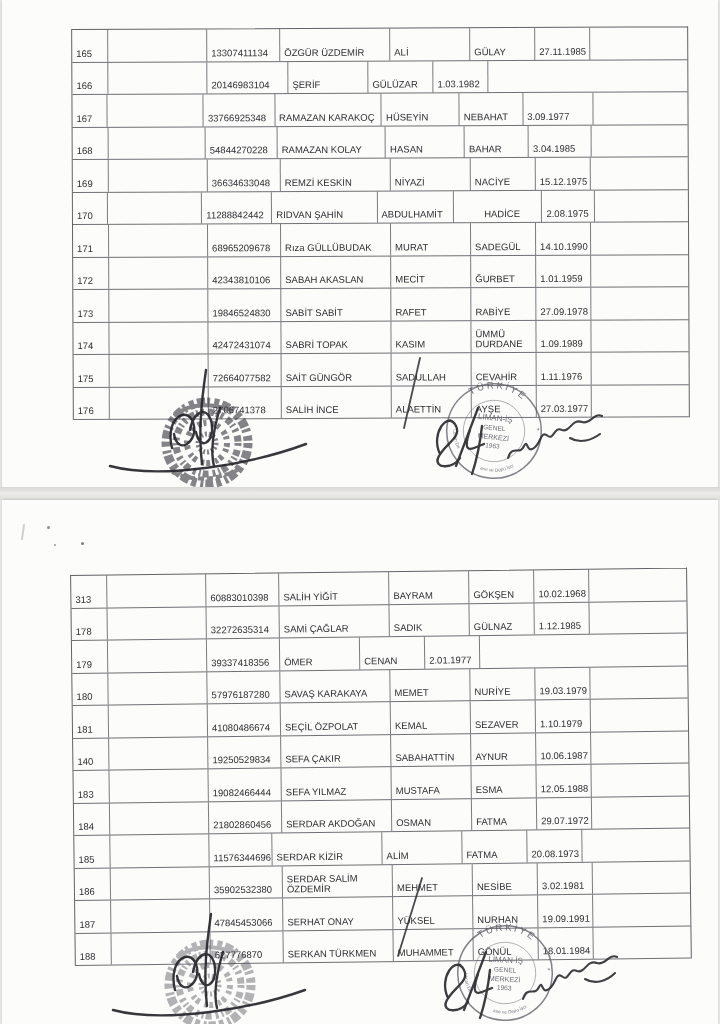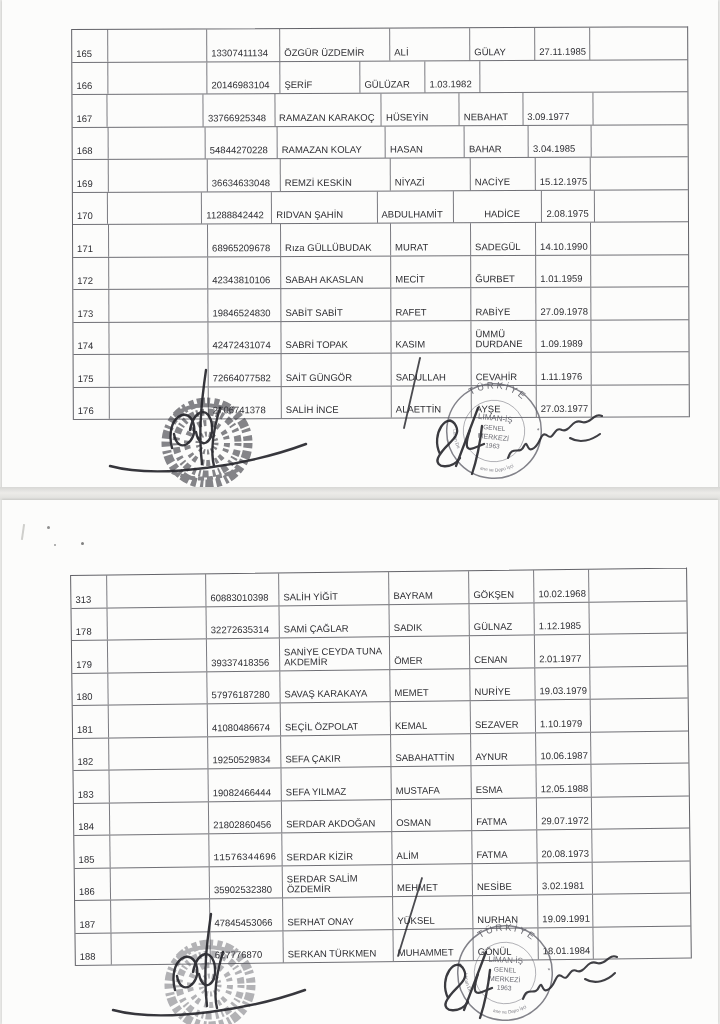--- a/index.html
+++ b/index.html
@@ -54,21 +54,21 @@
           <div class="tcell" style="width: 73px;">13307411134</div>
           <div class="tcell" style="width: 110px;">ÖZGÜR ÜZDEMİR</div>
           <div class="tcell" style="width: 80px;">ALİ</div>
           <div class="tcell" style="width: 65px;">GÜLAY</div>
           <div class="tcell" style="width: 55px;">27.11.1985</div>
           <div class="tcell" style="width: 97px;"></div>
         </div>
         <div class="trow">
           <div class="tcell" style="width: 36px;">166</div>
           <div class="tcell" style="width: 99px;"></div>
-          <div class="tcell" style="width: 73px;">20146983104</div>
+          <div class="tcell" style="width: 81px;">20146983104</div>
           <div class="tcell" style="width: 80px;">ŞERİF</div>
           <div class="tcell" style="width: 65px;">GÜLÜZAR</div>
           <div class="tcell" style="width: 55px;">1.03.1982</div>
           <div class="tcell" style="width: 97px;"></div>
         </div>
         <div class="trow">
           <div class="tcell" style="width: 36px;">167</div>
           <div class="tcell" style="width: 99px;"></div>
           <div class="tcell" style="width: 73px;">33766925348</div>
           <div class="tcell" style="width: 110px;">RAMAZAN KARAKOÇ</div>
@@ -265,21 +265,20 @@
           <div class="tcell" style="width: 110px;">SAMİ ÇAĞLAR</div>
           <div class="tcell" style="width: 80px;">SADIK</div>
           <div class="tcell" style="width: 65px;">GÜLNAZ</div>
           <div class="tcell" style="width: 55px;">1.12.1985</div>
           <div class="tcell" style="width: 97px;"></div>
         </div>
         <div class="trow">
           <div class="tcell" style="width: 36px;">179</div>
           <div class="tcell" style="width: 99px;"></div>
           <div class="tcell" style="width: 73px;">39337418356</div>
-          <div class="tcell" style="width: 110px;">SANİYE CEYDA TUNA AKDEMİR</div>
           <div class="tcell" style="width: 80px;">ÖMER</div>
           <div class="tcell" style="width: 65px;">CENAN</div>
           <div class="tcell" style="width: 55px;">2.01.1977</div>
           <div class="tcell" style="width: 97px;"></div>
         </div>
         <div class="trow">
           <div class="tcell" style="width: 36px;">180</div>
           <div class="tcell" style="width: 99px;"></div>
           <div class="tcell" style="width: 73px;">57976187280</div>
           <div class="tcell" style="width: 110px;">SAVAŞ KARAKAYA</div>
@@ -292,21 +291,21 @@
           <div class="tcell" style="width: 36px;">181</div>
           <div class="tcell" style="width: 99px;"></div>
           <div class="tcell" style="width: 73px;">41080486674</div>
           <div class="tcell" style="width: 110px;">SEÇİL ÖZPOLAT</div>
           <div class="tcell" style="width: 80px;">KEMAL</div>
           <div class="tcell" style="width: 65px;">SEZAVER</div>
           <div class="tcell" style="width: 55px;">1.10.1979</div>
           <div class="tcell" style="width: 97px;"></div>
         </div>
         <div class="trow">
-          <div class="tcell" style="width: 36px;">182</div>
+          <div class="tcell" style="width: 36px;">140</div>
           <div class="tcell" style="width: 99px;"></div>
           <div class="tcell" style="width: 73px;">19250529834</div>
           <div class="tcell" style="width: 110px;">SEFA ÇAKIR</div>
           <div class="tcell" style="width: 80px;">SABAHATTİN</div>
           <div class="tcell" style="width: 65px;">AYNUR</div>
           <div class="tcell" style="width: 55px;">10.06.1987</div>
           <div class="tcell" style="width: 97px;"></div>
         </div>
         <div class="trow">
           <div class="tcell" style="width: 36px;">183</div>
@@ -324,21 +323,21 @@
           <div class="tcell" style="width: 73px;">21802860456</div>
           <div class="tcell" style="width: 110px;">SERDAR AKDOĞAN</div>
           <div class="tcell" style="width: 80px;">OSMAN</div>
           <div class="tcell" style="width: 65px;">FATMA</div>
           <div class="tcell" style="width: 55px;">29.07.1972</div>
           <div class="tcell" style="width: 97px;"></div>
         </div>
         <div class="trow">
           <div class="tcell" style="width: 36px;">185</div>
           <div class="tcell" style="width: 99px;"></div>
-          <div class="tcell" style="width: 73px; font-family: Liberation Mono, monospace;">11576344696</div>
+          <div class="tcell" style="width: 63px;">11576344696</div>
           <div class="tcell" style="width: 110px;">SERDAR KİZİR</div>
           <div class="tcell" style="width: 80px;">ALİM</div>
           <div class="tcell" style="width: 65px;">FATMA</div>
           <div class="tcell" style="width: 55px;">20.08.1973</div>
           <div class="tcell" style="width: 97px;"></div>
         </div>
         <div class="trow">
           <div class="tcell" style="width: 36px;">186</div>
           <div class="tcell" style="width: 99px;"></div>
           <div class="tcell" style="width: 73px;">35902532380</div>

